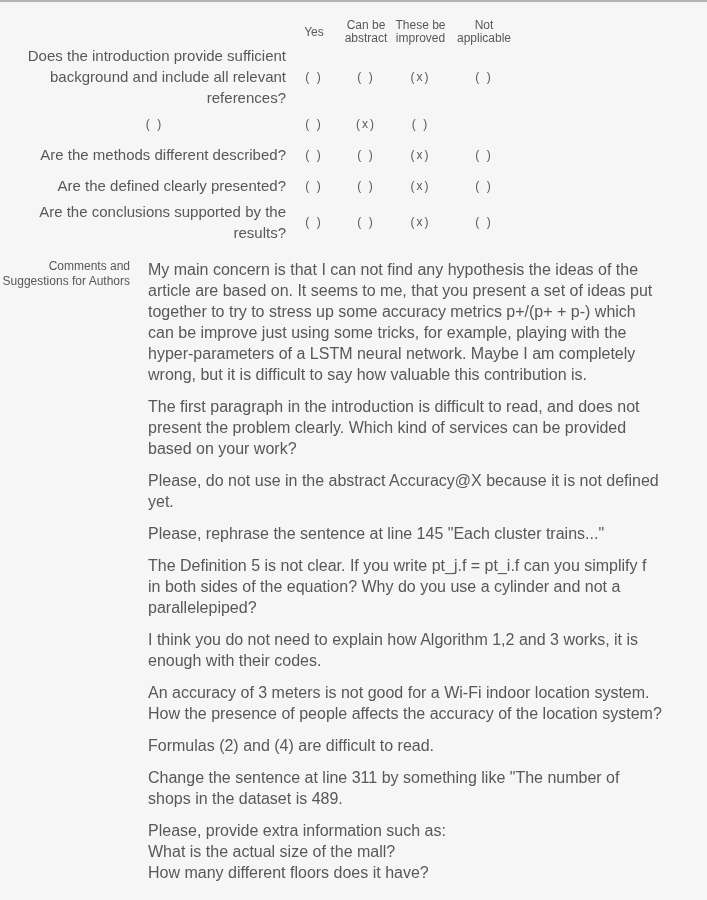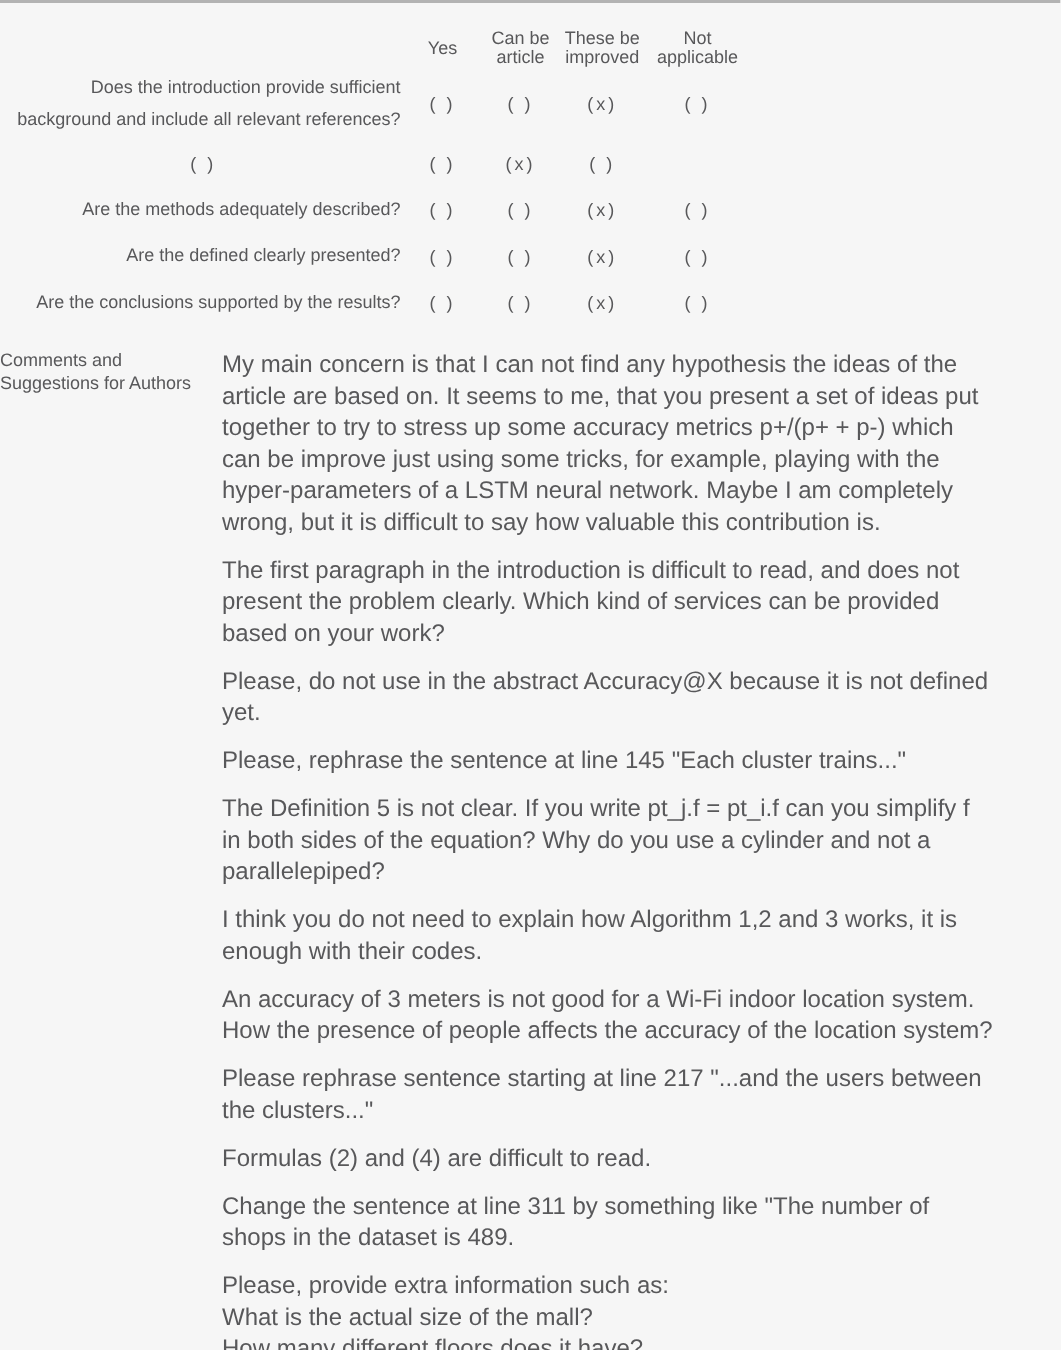--- a/index.html
+++ b/index.html
@@ -6,33 +6,33 @@
   html, body { width: 707px; height: 900px; }
   body {
     background: #f6f6f6;
     font-family: "Liberation Sans", sans-serif;
     color: #58585a;
     overflow: hidden;
   }
   .top-bar { height: 2px; background: #b3b3b3; }
 
   
-  .qtable { margin-top: 17px; }
+  .qtable { margin-top: 17px; padding-left: 19px; }
   .qrow {
     display: grid;
     grid-template-columns: 271px 48px 56px 53px 74px;
     align-items: center;
   }
   .qrow.header { min-height: 26px; }
   .qrow.first { min-height: 48px; }
   .qrow.single { min-height: 31px; }
   .qcell.question {
     text-align: right;
     padding-right: 4px;
-    font-size: 12px;
+    font-size: 15px;
     line-height: 21px;
   }
   .qcell.colhead {
     text-align: center;
     font-size: 12px;
     line-height: 13px;
   }
   .qcell.mark {
     text-align: center;
     font-size: 12px;
@@ -42,63 +42,63 @@
 
   
   .comments {
     margin-top: 16px;
     display: grid;
     grid-template-columns: 130px 515px;
     column-gap: 18px;
     align-items: start;
   }
   .comments-label {
-    text-align: left;
+    text-align: right;
     font-size: 12px;
     line-height: 15px;
   }
   .comments-body p {
     font-size: 16px;
     line-height: 21px;
     margin: 0 0 11px 0;
     white-space: pre-line;
   }
 </style>
 </head>
 <body>
 
 <div class="top-bar"></div>
 
 <div class="qtable">
 
   <div class="qrow header">
     <div class="qcell"></div>
     <div class="qcell colhead">Yes</div>
-    <div class="qcell colhead">Can be article</div>
+    <div class="qcell colhead">Can be abstract</div>
     <div class="qcell colhead">These be improved</div>
     <div class="qcell colhead">Not applicable</div>
   </div>
 
   <div class="qrow first">
     <div class="qcell question">Does the introduction provide sufficient background and include all relevant references?</div>
     <div class="qcell mark">( )</div>
     <div class="qcell mark">( )</div>
     <div class="qcell mark">(x)</div>
     <div class="qcell mark">( )</div>
   </div>
 
   <div class="qrow single">
     <div class="qcell mark">( )</div>
     <div class="qcell mark">( )</div>
     <div class="qcell mark">(x)</div>
     <div class="qcell mark">( )</div>
   </div>
 
   <div class="qrow single">
-    <div class="qcell question">Are the methods adequately described?</div>
+    <div class="qcell question">Are the methods different described?</div>
     <div class="qcell mark">( )</div>
     <div class="qcell mark">( )</div>
     <div class="qcell mark">(x)</div>
     <div class="qcell mark">( )</div>
   </div>
 
   <div class="qrow single">
     <div class="qcell question">Are the defined clearly presented?</div>
     <div class="qcell mark">( )</div>
     <div class="qcell mark">( )</div>
@@ -119,20 +119,19 @@
 <div class="comments">
   <div class="comments-label">Comments and Suggestions for Authors</div>
   <div class="comments-body">
     <p>My main concern is that I can not find any hypothesis the ideas of the article are based on. It seems to me, that you present a set of ideas put together to try to stress up some accuracy metrics p+/(p+ + p-) which can be improve just using some tricks, for example, playing with the hyper-parameters of a LSTM neural network. Maybe I am completely wrong, but it is difficult to say how valuable this contribution is.</p>
     <p>The first paragraph in the introduction is difficult to read, and does not present the problem clearly. Which kind of services can be provided based on your work?</p>
     <p>Please, do not use in the abstract Accuracy@X because it is not defined yet.</p>
     <p>Please, rephrase the sentence at line 145 "Each cluster trains..."</p>
     <p>The Definition 5 is not clear. If you write pt_j.f = pt_i.f can you simplify f in both sides of the equation? Why do you use a cylinder and not a parallelepiped?</p>
     <p>I think you do not need to explain how Algorithm 1,2 and 3 works, it is enough with their codes.</p>
     <p>An accuracy of 3 meters is not good for a Wi-Fi indoor location system. How the presence of people affects the accuracy of the location system?</p>
-    <p>Please rephrase sentence starting at line 217 "...and the users between the clusters..."</p>
     <p>Formulas (2) and (4) are difficult to read.</p>
     <p>Change the sentence at line 311 by something like "The number of shops in the dataset is 489.</p>
     <p>Please, provide extra information such as:
 What is the actual size of the mall?
 How many different floors does it have?</p>
   </div>
 </div>
 
 </body></html>

